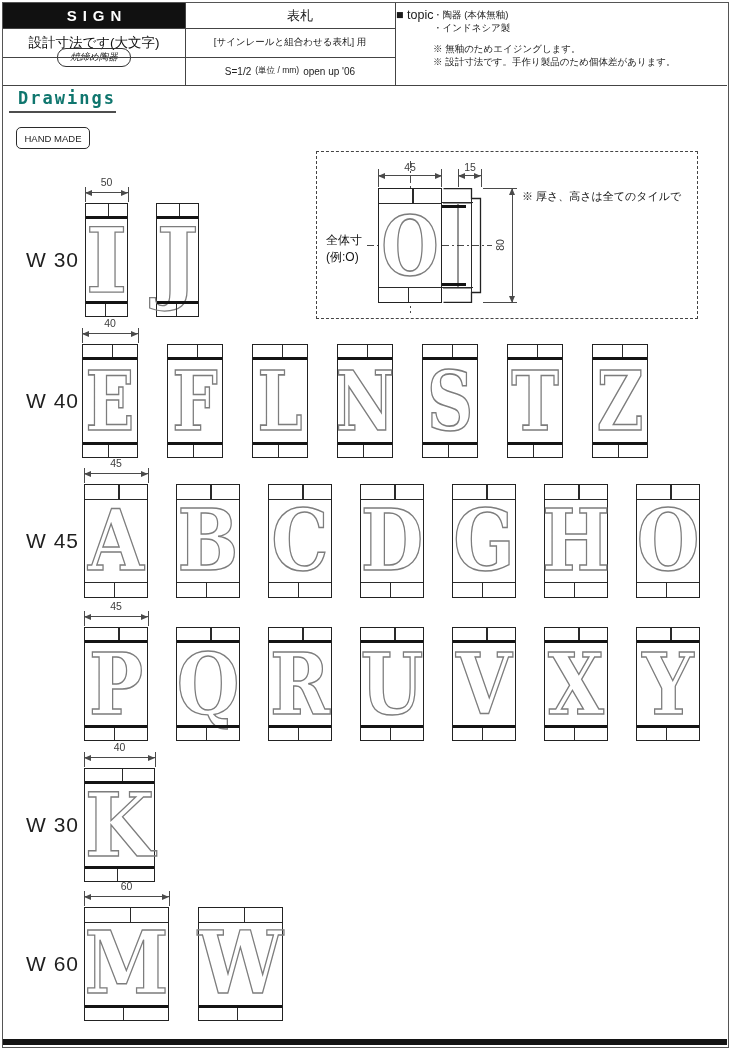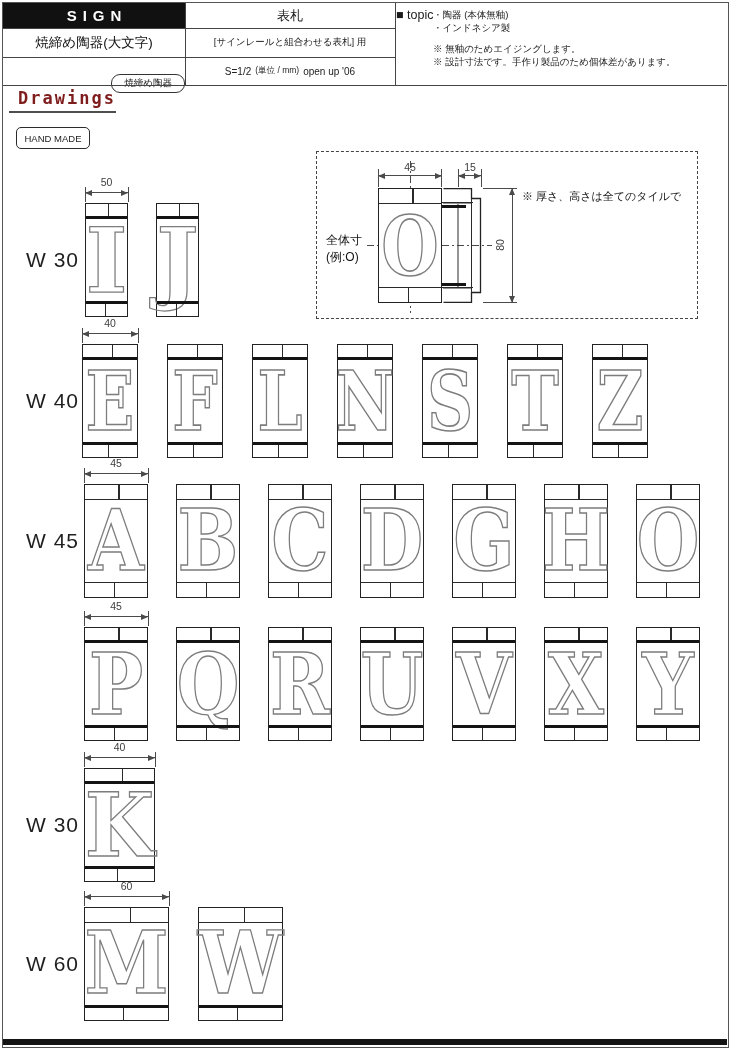--- a/index.html
+++ b/index.html
@@ -8,31 +8,31 @@
   .abs{position:absolute;}
   
   #frame{left:2px;top:2px;width:725px;height:1044px;border:1px solid #555;}
   #footer-bar{left:3px;top:1039px;width:724px;height:6px;background:#141414;}
   
   #brand-box{left:3px;top:3px;width:182px;height:25px;background:#111;display:flex;align-items:center;justify-content:center;}
   #brand-box span{color:#fff;font-weight:bold;font-size:15px;letter-spacing:6px;padding-left:6px;}
   .hline{background:#444;height:1px;}
   .vline{background:#444;width:1px;}
   #product-cell{left:3px;top:28px;width:182px;height:29px;display:flex;align-items:center;justify-content:center;font-size:13.5px;color:#111;}
-  #badge-cell{left:3px;top:69px;width:182px;height:28px;display:flex;align-items:center;justify-content:flex-end;}
+  #badge-cell{left:3px;top:43px;width:182px;height:28px;display:flex;align-items:center;justify-content:center;font-style:italic;}
   #material-badge{border:1.2px solid #333;border-radius:9px;padding:2px 12px;font-size:9.5px;color:#222;}
-  #category-cell{left:185px;top:3px;width:210px;height:25px;display:flex;align-items:center;justify-content:center;font-size:13px;}
+  #category-cell{left:185px;top:3px;width:210px;height:25px;display:flex;align-items:center;justify-content:center;font-size:13px;padding-left:10px;}
   #usage-cell{left:185px;top:28px;width:210px;height:29px;display:flex;align-items:center;justify-content:center;font-size:9.5px;color:#222;}
   #scale-cell{left:185px;top:57px;width:210px;height:28px;display:flex;align-items:center;justify-content:center;font-size:10px;color:#222;gap:4px;}
   #scale-cell .unit{font-size:8.5px;}
   #topic-title{left:396px;top:8px;font-size:12.5px;color:#1a1a1a;}
   #topic-items{left:433px;top:8px;font-size:9.5px;line-height:13px;color:#1a1a1a;}
   #topic-notes{left:433px;top:42px;font-size:9.5px;line-height:13px;color:#1a1a1a;}
   
-  #drawings-title{left:18px;top:88px;font-family:"DejaVu Sans Mono",monospace;font-weight:bold;font-size:17px;letter-spacing:2px;color:#7f1d1d;}
+  #drawings-title{left:18px;top:88px;font-family:"DejaVu Sans Mono",monospace;font-weight:bold;font-size:17px;letter-spacing:2px;color:#0f766e;}
   #title-underline{left:9px;top:111px;width:107px;height:1.5px;background:#4e4e4e;}
   #hand-made-badge{left:16px;top:127px;width:72px;height:20px;border:1.5px solid #2b2b2b;border-radius:5px;display:flex;align-items:center;justify-content:center;font-size:9.5px;color:#222;}
   
   #detail-box{left:316px;top:151px;width:380px;height:166px;border:1px dashed #444;}
   #overall-label{left:326px;top:232px;font-size:12px;line-height:17px;color:#141414;}
   #detail-notes{left:522px;top:187px;font-size:11px;line-height:18.5px;color:#141414;white-space:nowrap;}
   #detail-notes .indent{padding-left:17px;}
   
   .tile{position:absolute;border:1.4px solid #222;background:#fff;box-sizing:border-box;}
   .band{position:absolute;left:0;right:0;height:15px;box-sizing:border-box;}
@@ -61,21 +61,21 @@
 </style>
 </head>
 <body>
 
 <div id="page">
   <div class="abs" id="frame"></div>
 
   <div class="abs" id="brand-box">
     <span>SIGN</span>
   </div>
-  <div class="abs" id="product-cell">焼締め陶器(大文字)</div>
+  <div class="abs" id="product-cell">設計寸法です(大文字)</div>
   <div class="abs" id="badge-cell">
     <span id="material-badge">焼締め陶器</span>
   </div>
   <div class="abs" id="category-cell">表札</div>
   <div class="abs" id="usage-cell">[サインレールと組合わせる表札] 用</div>
   <div class="abs" id="scale-cell">
     <span>S=1/2</span>
     <span class="unit">(単位 / mm)</span>
     <span>open up '06</span>
   </div>

